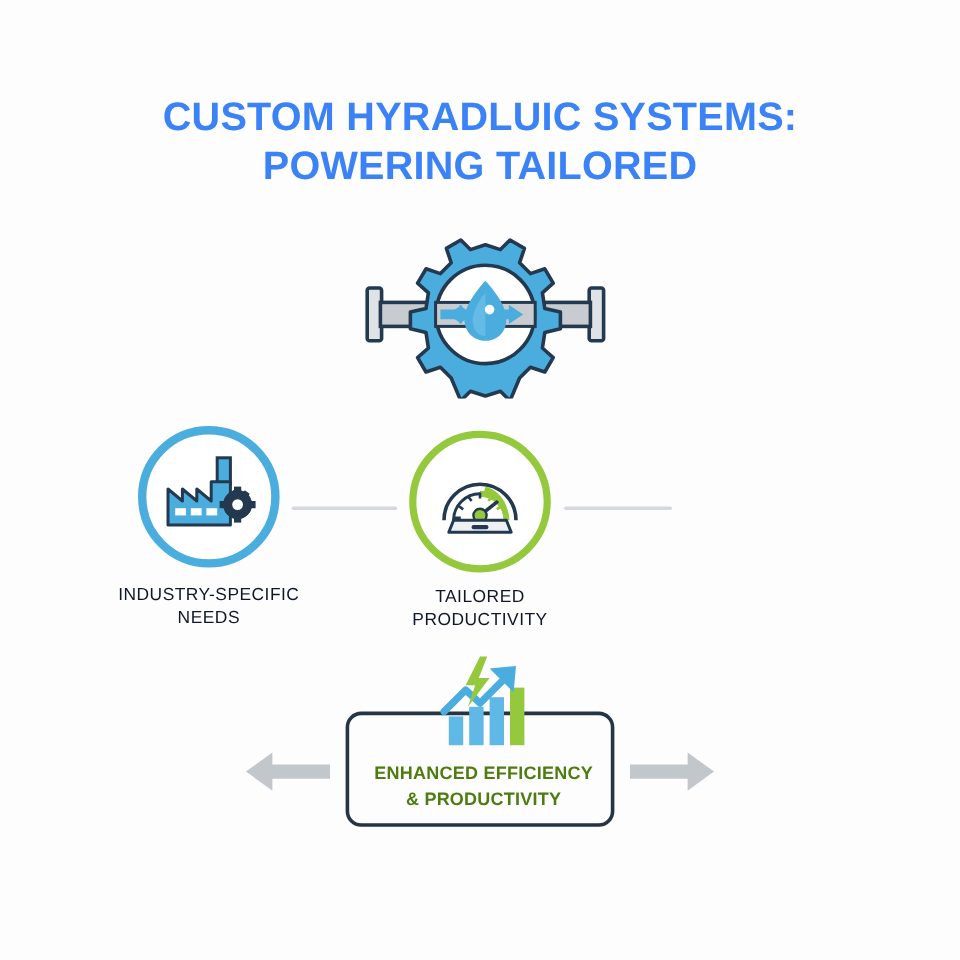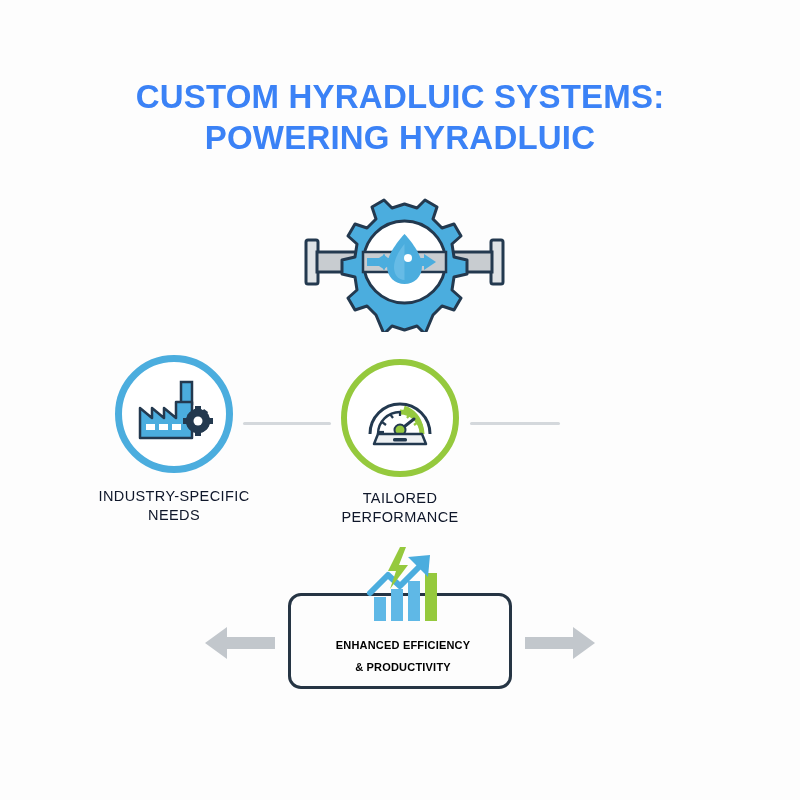--- a/index.html
+++ b/index.html
@@ -121,24 +121,24 @@
     border-radius: 13px;
     background: #fdfdfd;
     box-sizing: border-box;
   }
   #outcome-label {
     position: absolute;
     left: 0;
     top: 38px;
     width: 224px;
     text-align: center;
-    font-size: 11px;
+    font-size: 15px;
     font-weight: bold;
     letter-spacing: 0.2px;
-    color: #000000;
+    color: #4d7c0f;
     line-height: 22px;
     white-space: pre-line;
   }
   #outcome-icon {
     position: absolute;
     left: 362px;
     top: 0px;
     width: 86px;
     height: 78px;
     z-index: 4;
@@ -165,21 +165,21 @@
     color: #8e949c;
   }
 </style>
 </head>
 <body>
 
 <div id="infographic">
 
   <div id="title-block">
     <div class="title-line">CUSTOM HYRADLUIC SYSTEMS:</div>
-    <div class="title-line">POWERING HYRADLUIC</div>
+    <div class="title-line">POWERING TAILORED</div>
   </div>
 
   <div id="hero-icon">
     <svg viewBox="0 0 215 140" width="215" height="140">
 
       <g stroke="#23394f" stroke-width="3">
         <rect x="9" y="48" width="12" height="44" rx="2" fill="#dfe3e6"></rect>
         <rect x="20" y="60" width="48" height="20" fill="#c8ccd0"></rect>
       </g>
 
@@ -284,21 +284,21 @@
             <line x1="36" y1="46" x2="50" y2="35" stroke="#23394f" stroke-width="3" stroke-linecap="round"></line>
 
             <circle cx="36" cy="46" r="5.5" fill="#95c93d" stroke="#23394f" stroke-width="2"></circle>
 
             <path d="M14 50 L58 50 L62 60 L10 60 Z" fill="#eef1f3" stroke="#23394f" stroke-width="2.5" stroke-linejoin="round"></path>
             <rect x="29" y="54" width="14" height="3.5" rx="1.5" fill="#23394f"></rect>
           </svg>
         </span>
       </div>
       <div class="pillar-label">TAILORED
-PERFORMANCE</div>
+PRODUCTIVITY</div>
     </div>
 
   </div>
 
   <div id="outcome-block">
 
     <span class="side-arrow" id="arrow-left">
       <svg viewBox="0 0 70 40" width="70" height="40">
         <path d="M0 20 L22 4 L22 14 L70 14 L70 26 L22 26 L22 36 Z" fill="#c2c7cc"></path>
       </svg>

